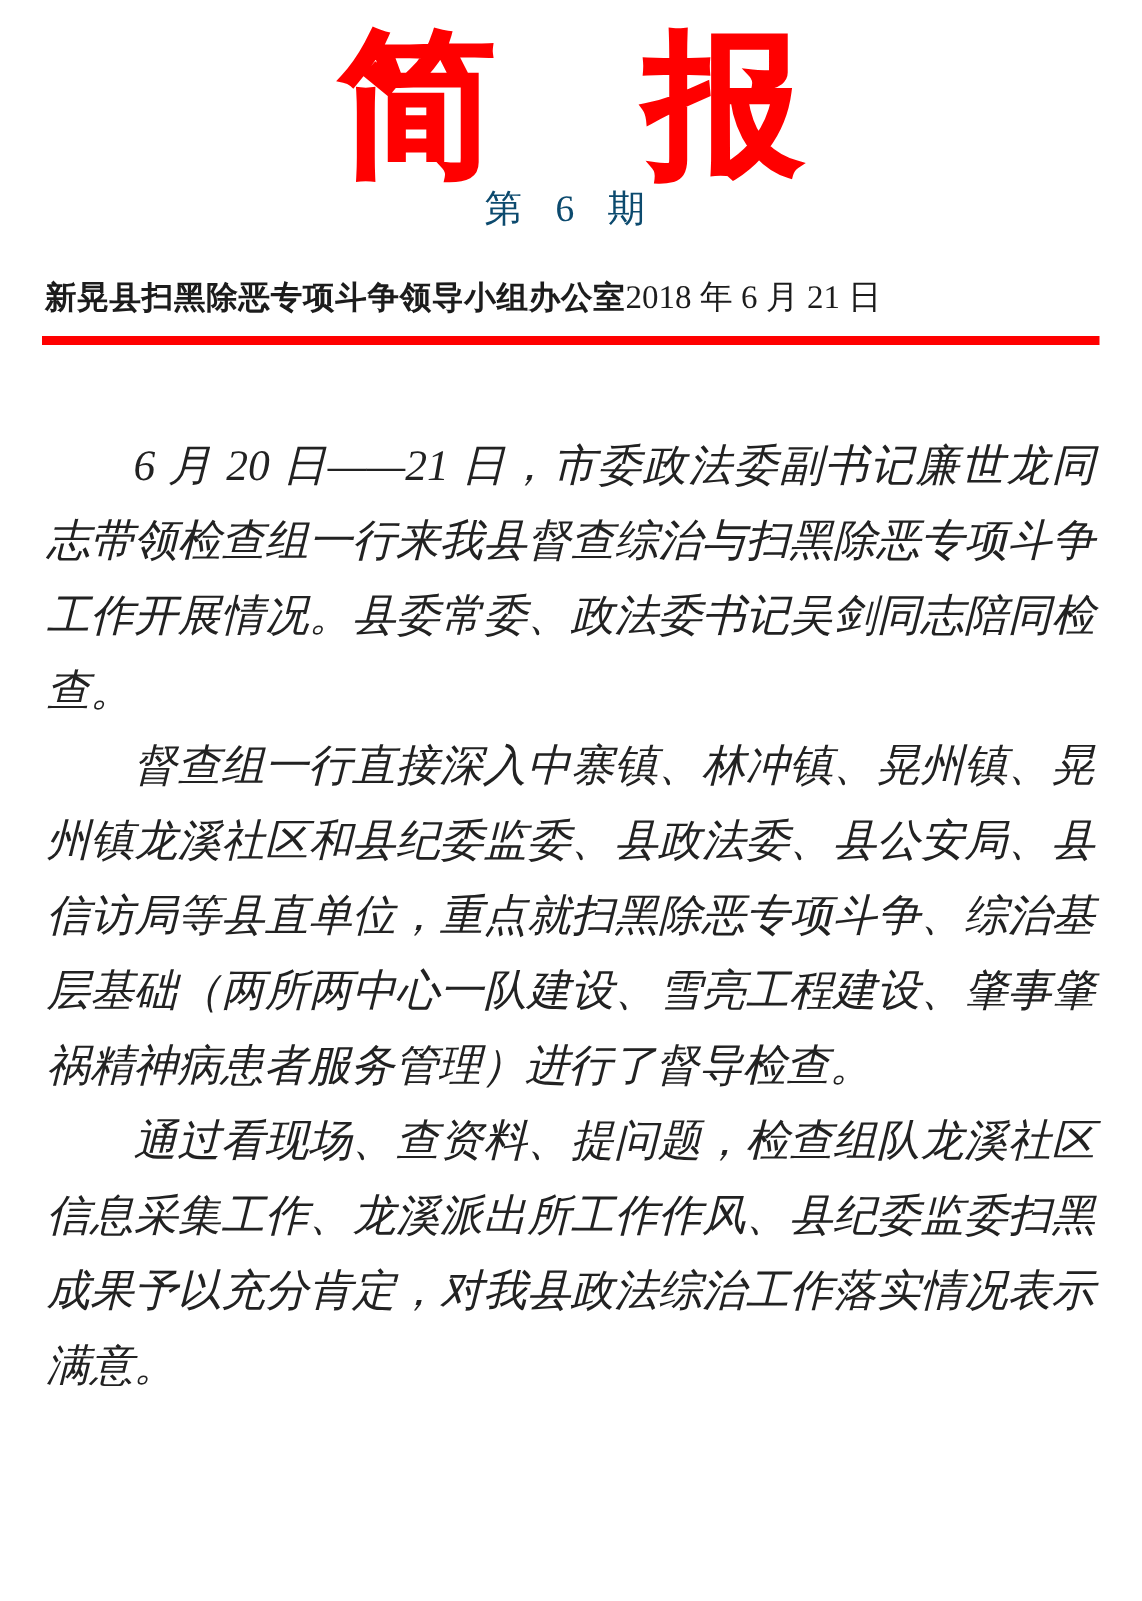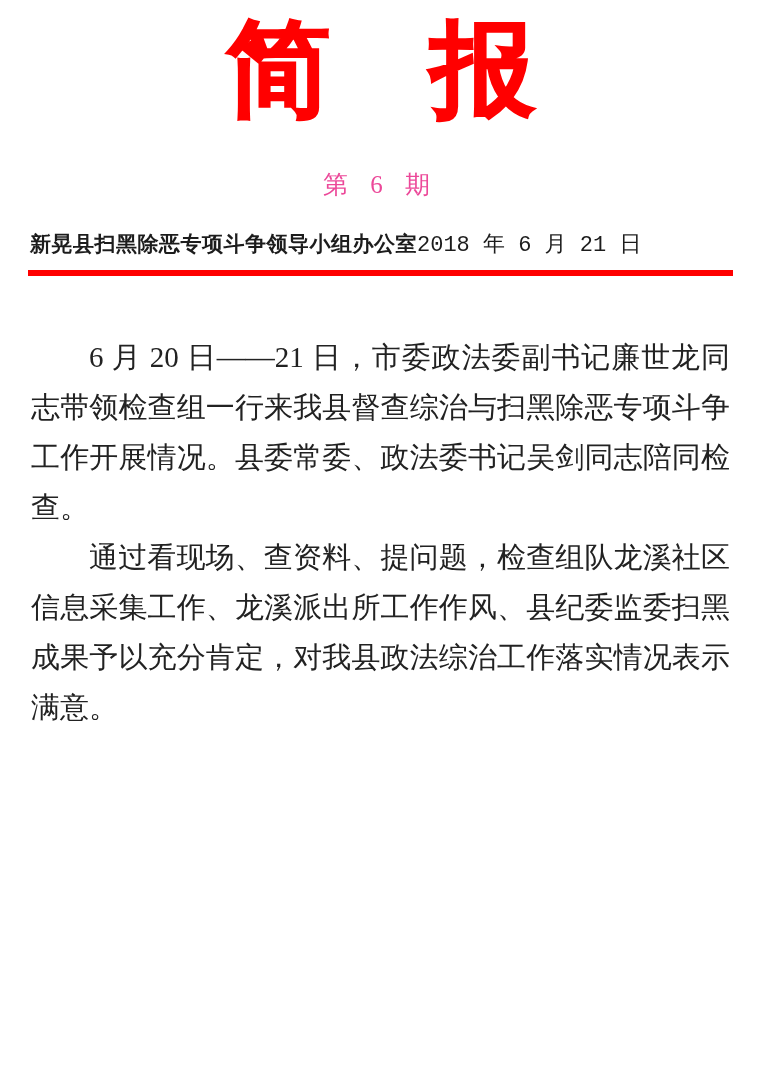--- a/index.html
+++ b/index.html
@@ -36,62 +36,61 @@
     font-family: "DejaVu Sans", "Liberation Sans", sans-serif;
     font-weight: 900;
     font-size: 104px;
     line-height: 1.02;
     color: var(--red);
     -webkit-text-stroke: 2px var(--red);
   }
 
   
   .issue-line {
-    margin-top: 46px;
     text-align: center;
     font-size: 25px;
     letter-spacing: 8px;
-    color: #ec4899;
+    color: #0c4a6e;
   }
 
   
   .meta-row {
     margin: 28px 30px 0 30px;
     display: flex;
     justify-content: flex-start;
     align-items: baseline;
   }
   .issuing-office {
     font-size: 21px;
     font-weight: bold;
     letter-spacing: 0.5px;
   }
   .issue-date {
     font-size: 22px;
-    font-family: Liberation Mono, monospace;
   }
 
   
   .red-divider {
     margin: 11px 28px 0 28px;
     height: 6px;
     background: var(--red);
   }
 
   
   .document-body {
     margin: 56px 31px 0 31px;
     font-size: 29px;
     line-height: 50px;
     text-align: justify;
     color: #222;
   }
   .document-body p {
     margin: 0;
     text-indent: 2em;
+    font-style: italic;
   }
 </style>
 </head>
 <body>
 
 <div class="page">
 
 
   <div class="masthead-subtitle">
     <span>简</span>
@@ -102,17 +101,18 @@
 
   <div class="meta-row">
     <span class="issuing-office">新晃县扫黑除恶专项斗争领导小组办公室</span>
     <span class="issue-date">2018 年 6 月 21 日</span>
   </div>
 
   <div class="red-divider"></div>
 
   <div class="document-body">
     <p>6 月 20 日——21 日，市委政法委副书记廉世龙同志带领检查组一行来我县督查综治与扫黑除恶专项斗争工作开展情况。县委常委、政法委书记吴剑同志陪同检查。</p>
+    <p>督查组一行直接深入中寨镇、林冲镇、晃州镇、晃州镇龙溪社区和县纪委监委、县政法委、县公安局、县信访局等县直单位，重点就扫黑除恶专项斗争、综治基层基础（两所两中心一队建设、雪亮工程建设、肇事肇祸精神病患者服务管理）进行了督导检查。</p>
     <p>通过看现场、查资料、提问题，检查组队龙溪社区信息采集工作、龙溪派出所工作作风、县纪委监委扫黑成果予以充分肯定，对我县政法综治工作落实情况表示满意。</p>
 
   </div>
 
 </div>
 
 </body></html>

